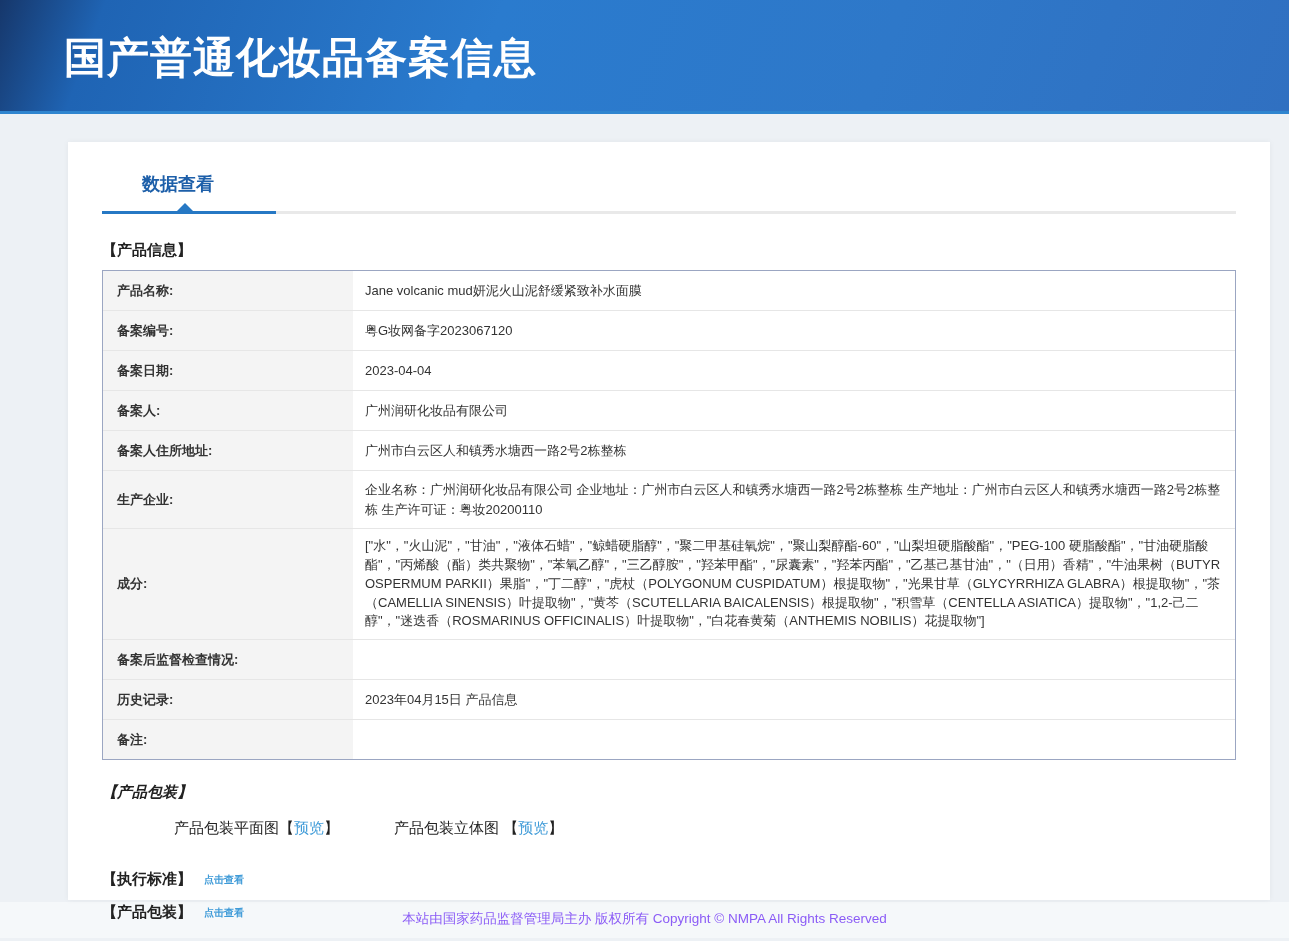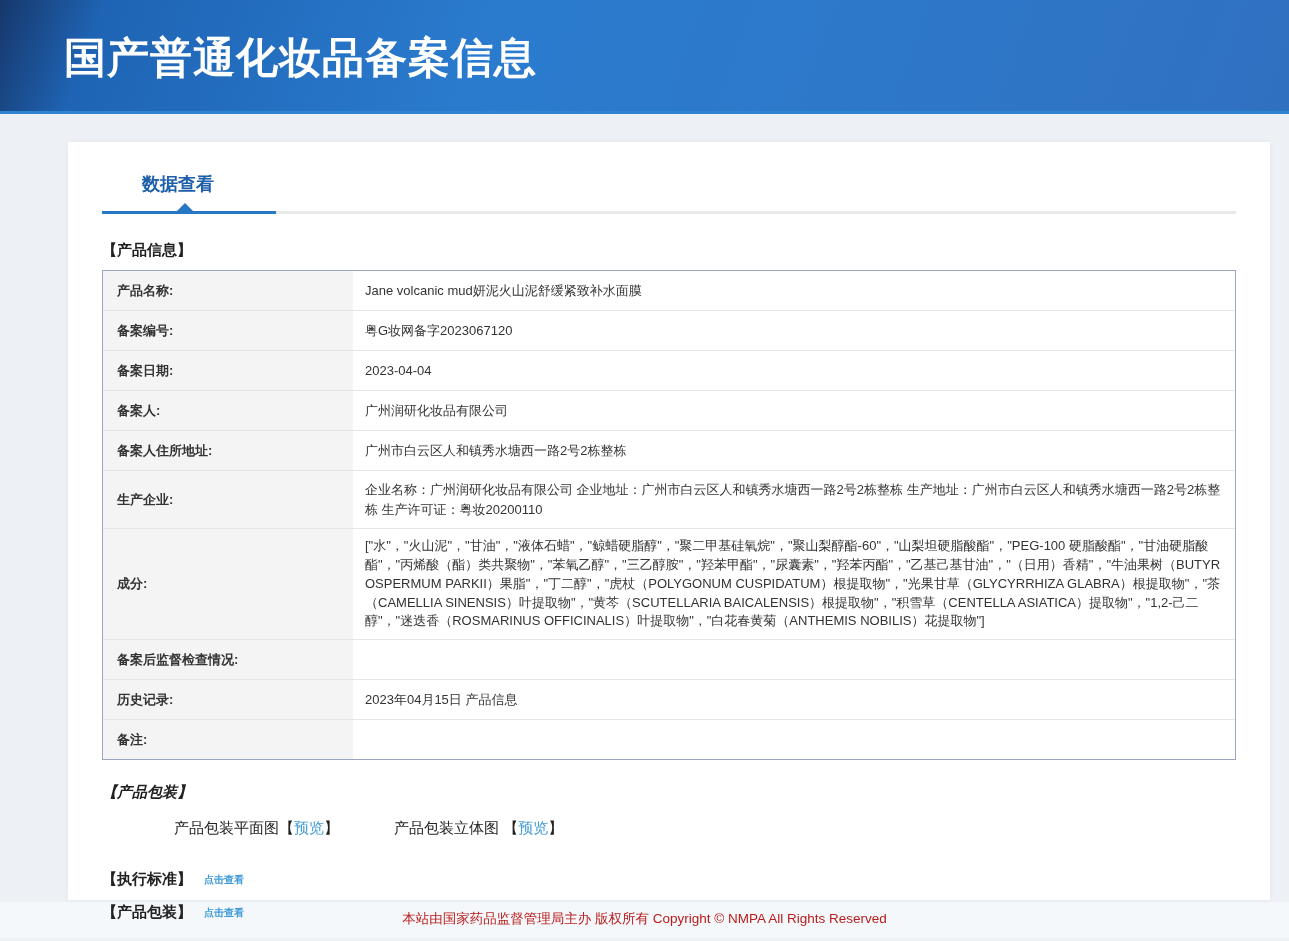--- a/index.html
+++ b/index.html
@@ -132,21 +132,21 @@
   .line-eff { margin-top: 14px; }
   .line-std .link-blue, .line-eff .link-blue { margin-left: 12px; font-size: 10px; font-weight: bold; }
   
   .footer {
     margin-top: 2px;
     height: 36px;
     background: #f5f8fa;
     text-align: center;
     line-height: 34px;
     font-size: 13.5px;
-    color: #b91c1c;
+    color: #8b5cf6;
   }
 </style>
 </head>
 <body>
 
 <div class="banner">
   <h1>国产普通化妆品备案信息</h1>
 </div>
 
 <div class="card">

